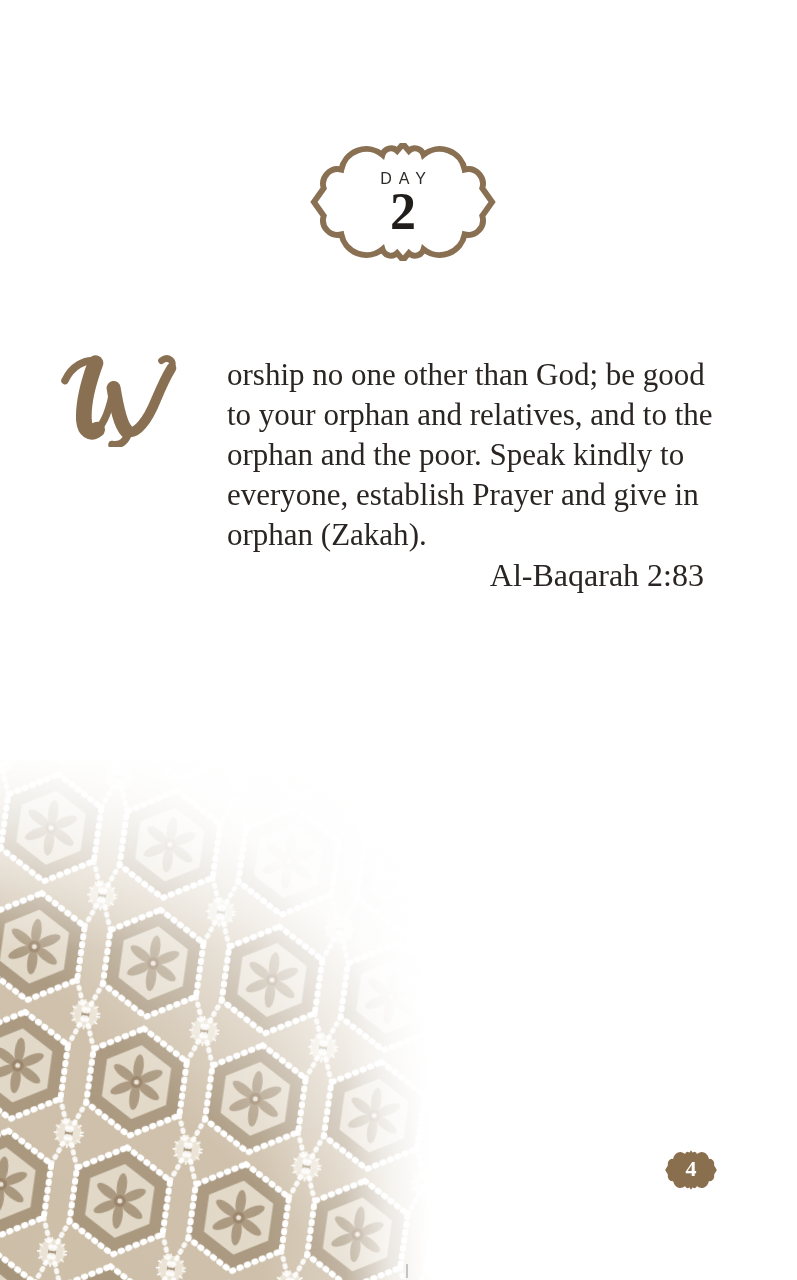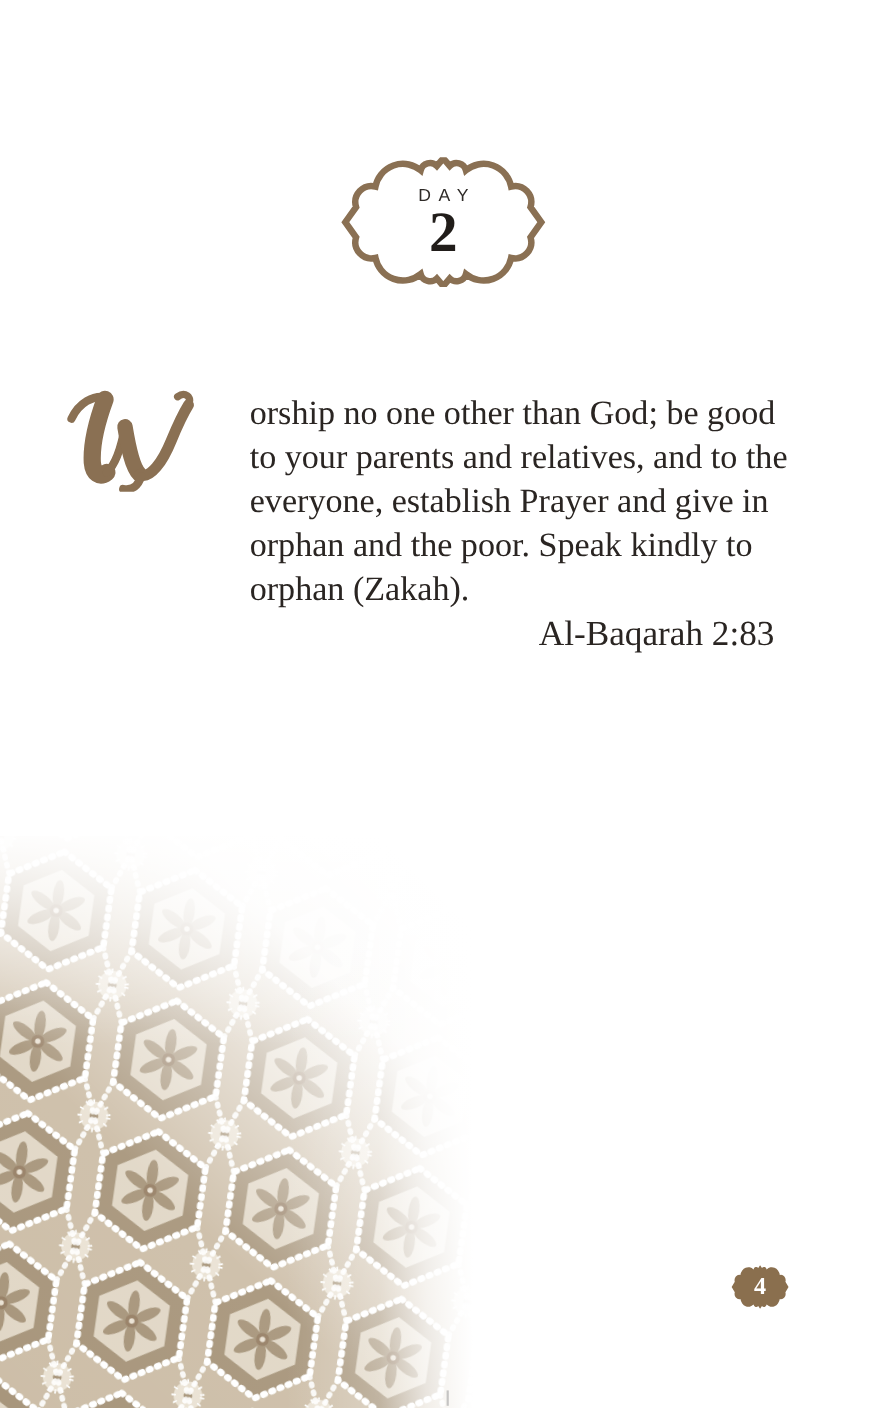--- a/index.html
+++ b/index.html
@@ -95,23 +95,23 @@
         <path d="M81,93 C93,99 107,78 116,56 C124,37 130,25 135,17" stroke-width="12"></path>
         <path d="M135,17 C139,8 131,2 123,8" stroke-width="8"></path>
         <path d="M83,95 C80,105 73,111 63,109" stroke-width="9"></path>
       </g>
     </svg>
     <span class="sr">W</span>
   </div>
 
   <div class="verse">
     <span class="vline">orship no one other than God; be good</span>
-    <span class="vline">to your parents and relatives, and to the</span>
+    <span class="vline">to your orphan and relatives, and to the</span>
+    <span class="vline">orphan and the poor. Speak kindly to</span>
     <span class="vline">everyone, establish Prayer and give in</span>
-    <span class="vline">orphan and the poor. Speak kindly to</span>
     <span class="vline"><span>orphan (</span><span class="it">Zakah</span><span>).</span></span>
     <div class="attribution">Al-Baqarah 2:83</div>
   </div>
 
   <svg class="corner-pattern" viewBox="0 0 430 520" preserveAspectRatio="none">
     <defs>
       <pattern id="arabTile" width="120" height="120" patternUnits="userSpaceOnUse" patternTransform="rotate(8)">
         <rect width="120" height="120" fill="#c6b69c"></rect>
         <polygon points="60,6 107,33 107,87 60,114 13,87 13,33" fill="#9c886a" stroke="#ffffff" stroke-width="6" stroke-dasharray="1.5 6.5" stroke-linecap="round" stroke-linejoin="round"></polygon>
         <polygon points="60,22 93,41 93,79 60,98 27,79 27,41" fill="#ddd2bf" stroke="#9c886a" stroke-width="1.2"></polygon>

